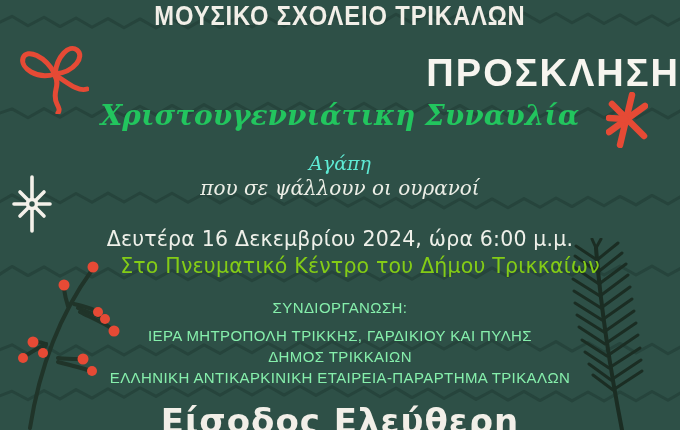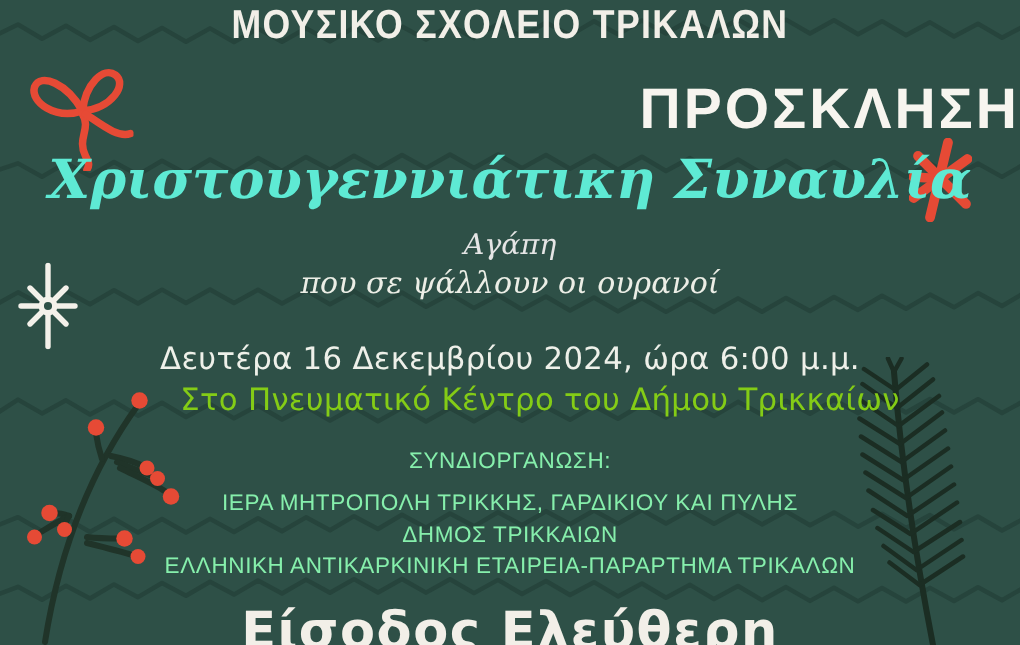--- a/index.html
+++ b/index.html
@@ -25,28 +25,28 @@
   }
   .heading{
     top:52px;
     font-weight:bold;font-size:38px;letter-spacing:2px;
     color:#f7f5ef;
     text-align:right;
   }
   .event-title{
     top:99px;
     font-family:"DejaVu Serif", serif;
-    font-style:italic;font-weight:bold;font-size:36px;
-    color:#5eead4;
+    font-style:italic;font-weight:bold;font-size:28px;
+    color:#22c55e;
   }
   .theme1{
     top:152px;
     font-family:"DejaVu Serif", serif;
     font-style:italic;font-size:19px;
-    color:#e5e5e5;
+    color:#5eead4;
   }
   .theme2{
     top:176px;
     font-family:"DejaVu Serif", serif;
     font-style:italic;font-size:20px;
     color:#eceee6;
   }
   .datetime{
     top:227px;
     font-family:"DejaVu Sans", sans-serif;

